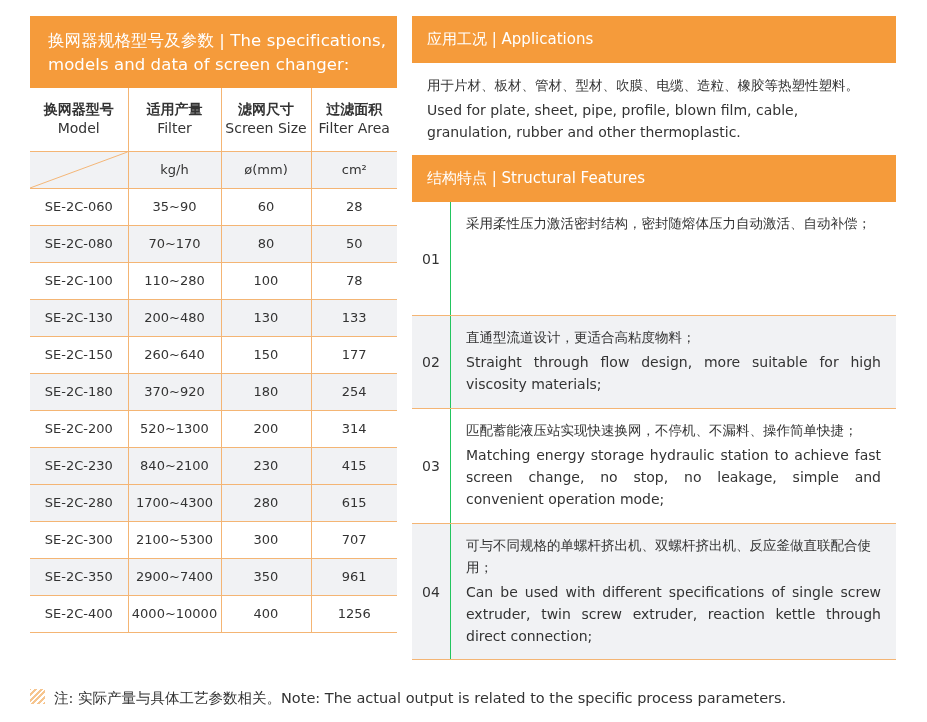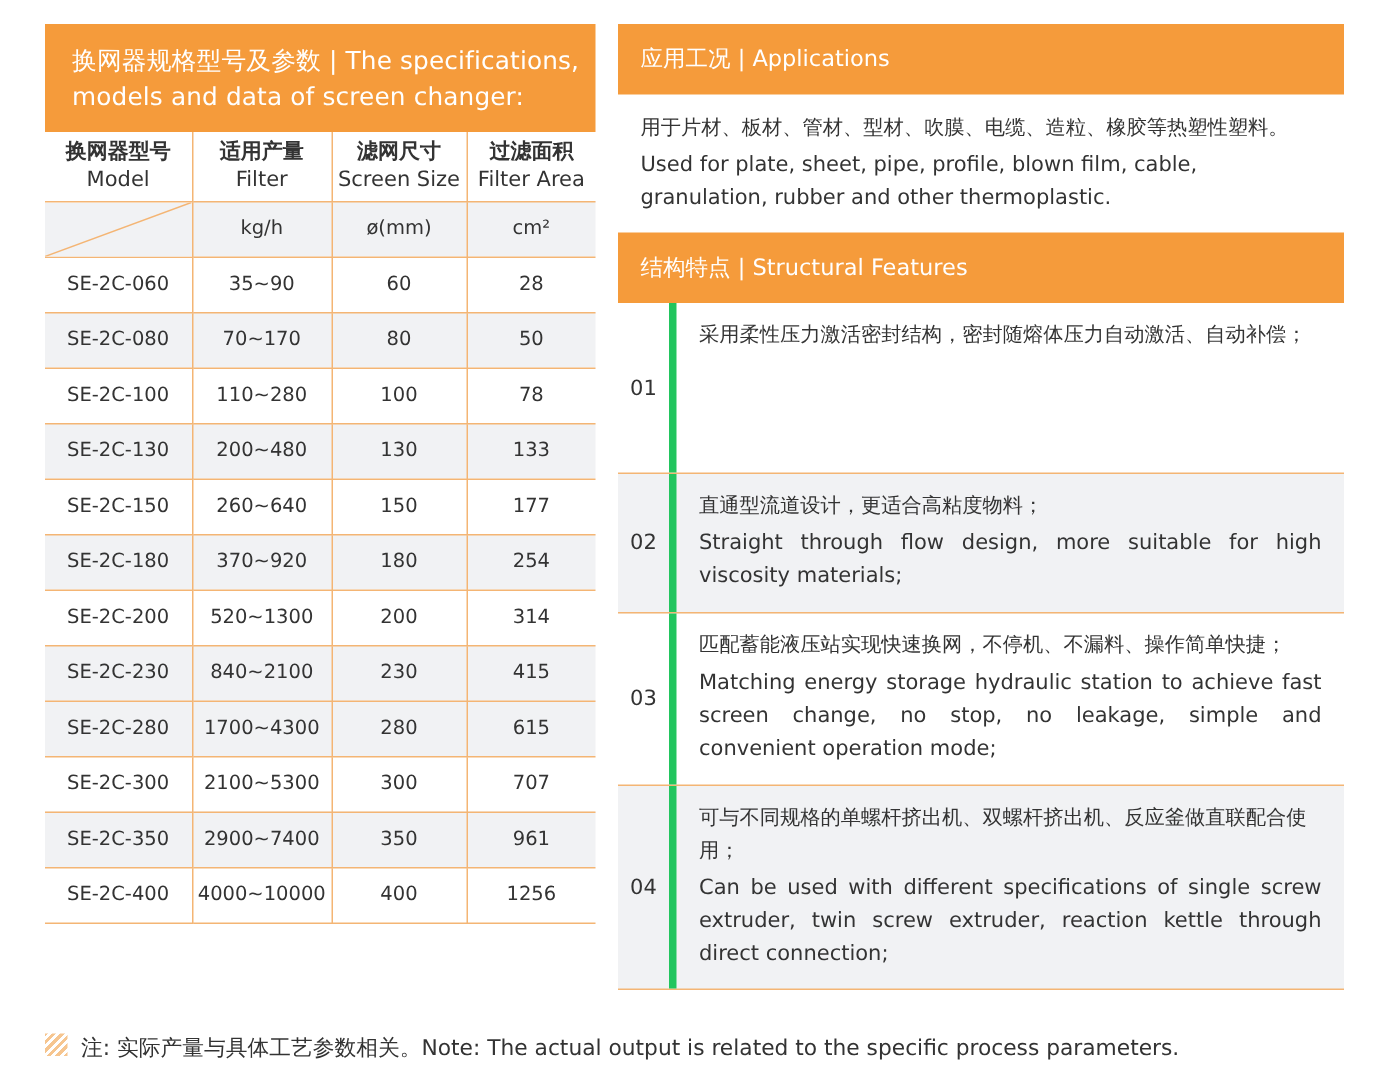--- a/index.html
+++ b/index.html
@@ -11,37 +11,37 @@
   
   .left { position: absolute; left: 30px; top: 16px; width: 367px; }
   .left-title { height: 72px; padding: 13px 0 0 18px; font-size: 16.5px; line-height: 24px; letter-spacing: 0.1px; }
   table.spec { width: 367px; border-collapse: collapse; table-layout: fixed; }
   table.spec td { border-right: 1px solid #f4b574; border-bottom: 1px solid #f4b574; text-align: center; font-size: 13px; color: #333; height: 37px; white-space: nowrap; }
   table.spec td:last-child { border-right: none; }
   table.spec col.c1 { width: 98px; }
   table.spec col.c2 { width: 93px; }
   table.spec col.c3 { width: 90px; }
   table.spec col.c4 { width: 86px; }
-  table.spec tr.head td { height: 46px; font-size: 14px; line-height: 19px; }
+  table.spec tr.head td { height: 63px; font-size: 14px; line-height: 19px; }
   table.spec tr.head .cn { font-weight: bold; display: block; }
   table.spec tr.head .en { display: block; }
   table.spec tr.unit td { height: 37px; background: #f1f2f4; }
   table.spec tr.alt td { background: #f1f2f4; }
   .diag { position: relative; }
   .diag svg { position: absolute; left: 0; top: 0; width: 100%; height: 100%; }
 
   
   .right { position: absolute; left: 412px; top: 16px; width: 484px; }
   .sec-head { height: 47px; padding-left: 15px; font-size: 15px; line-height: 47px; }
   .app-body { padding: 10px 15px 12px 15px; font-size: 13.5px; line-height: 24px; color: #333; }
   .app-body .cn { font-size: 13.5px; margin-bottom: 2px; }
   .app-body .en { font-size: 14px; line-height: 22px; }
   .feat { display: flex; border-bottom: 1px solid #f4b574; }
   .feat.alt { background: #f1f2f4; }
-  .feat .num { width: 39px; border-right: 5px solid #22c55e; display: flex; align-items: center; justify-content: center; font-size: 14px; color: #333; flex-shrink: 0; }
+  .feat .num { width: 39px; border-right: 1px solid #22c55e; display: flex; align-items: center; justify-content: center; font-size: 14px; color: #333; flex-shrink: 0; }
   .feat .txt { padding: 10px 15px 10px 15px; flex: 1; }
   .feat .cn { font-size: 13.5px; line-height: 22px; margin-bottom: 3px; }
   .feat .en { font-size: 14px; line-height: 22px; text-align: justify; }
   .f1 { height: 114px; } .f2 { height: 93px; } .f3 { height: 115px; } .f4 { height: 136px; }
 
   
   .note { position: absolute; left: 30px; top: 689px; display: flex; align-items: flex-start; font-size: 14.5px; color: #333; white-space: nowrap; }
   .hatch { width: 15px; height: 15px; margin-right: 9px; background: repeating-linear-gradient(-45deg, #f6c58f 0 2px, #ffffff 2px 4px); }
 </style>
 </head>

